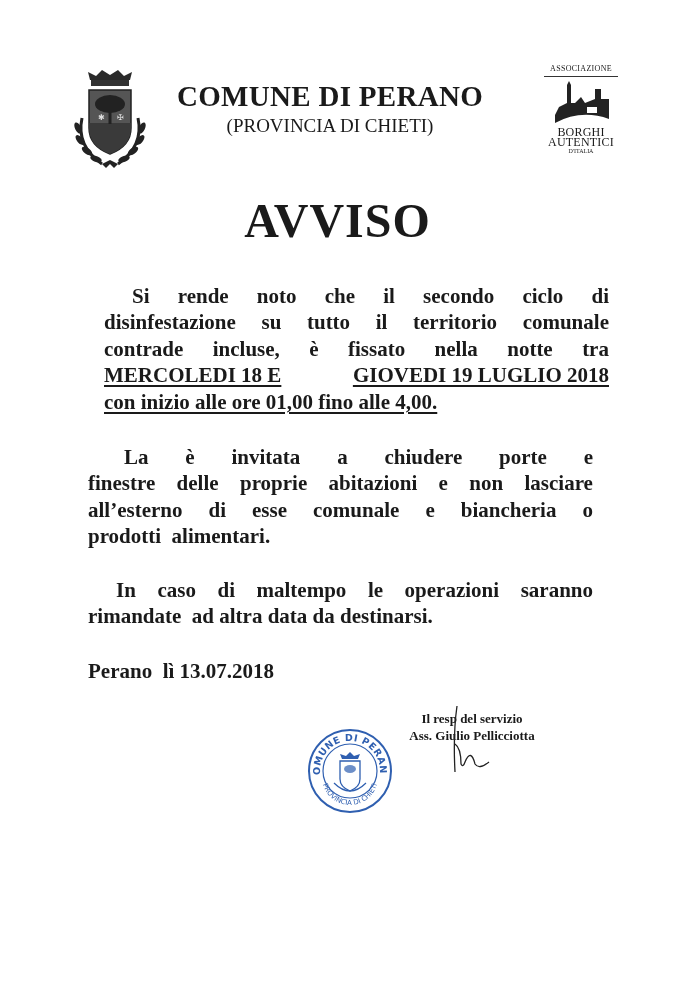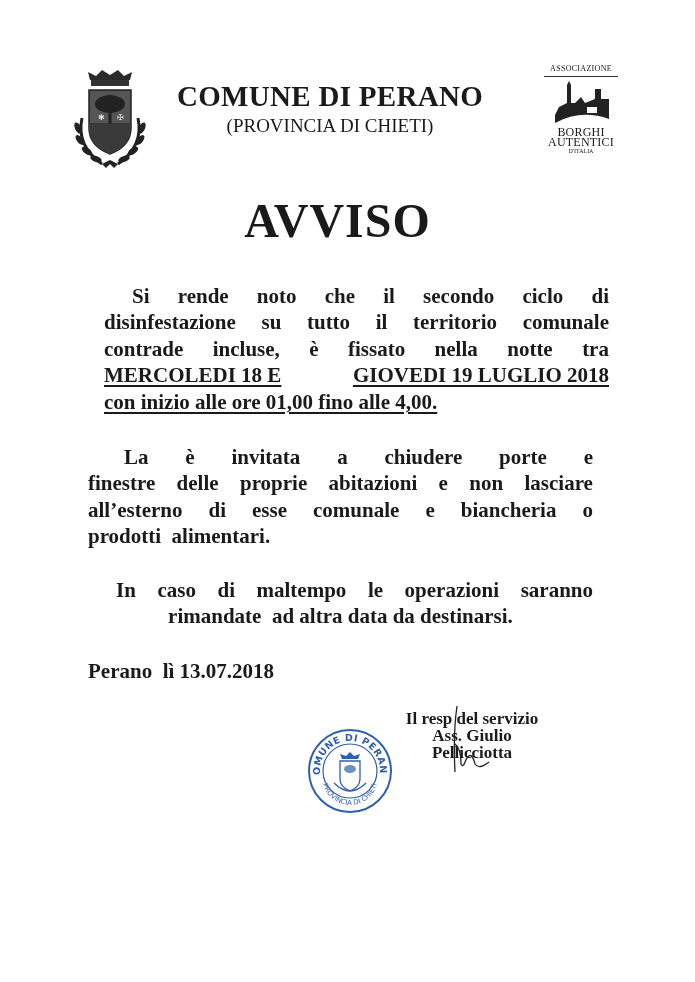--- a/index.html
+++ b/index.html
@@ -17,23 +17,23 @@
   #assoc .a3{font-size:6px;display:block;margin-top:1px;}
   #avviso{left:225px;top:193px;width:225px;text-align:center;font-weight:bold;font-size:48px;letter-spacing:1px;}
   
   .para{left:88px;width:505px;font-weight:bold;font-size:21px;line-height:26.4px;}
   .jl{display:flex;justify-content:space-between;white-space:nowrap;}
   .ind{padding-left:28px;}
   .ind2{padding-left:36px;}
   .u{text-decoration:underline;text-decoration-thickness:2px;text-underline-offset:3px;}
   #p1{top:283px;margin-left:16px;}
   #p2{top:444px;}
-  #p3{top:577px;text-align:center;}
+  #p3{top:577px;}
   #dateline{left:88px;top:659px;font-weight:bold;font-size:21px;white-space:nowrap;text-align:center;}
-  #sign{left:402px;top:710px;width:140px;text-align:center;font-weight:bold;font-size:17px;line-height:17px;}
+  #sign{left:402px;top:710px;width:140px;text-align:center;font-weight:bold;font-size:13px;line-height:17px;}
   #signature{left:435px;top:704px;}
   #stamp{left:306px;top:727px;}
 </style>
 </head>
 <body>
 
 <div id="crest" class="abs">
   <svg width="96" height="104" viewBox="0 0 96 104">
 
     <path d="M28 12 L68 12 L70 4 L62 8 L56 2 L48 7 L40 2 L34 8 L26 4 Z" fill="#2a2a2a"></path>

